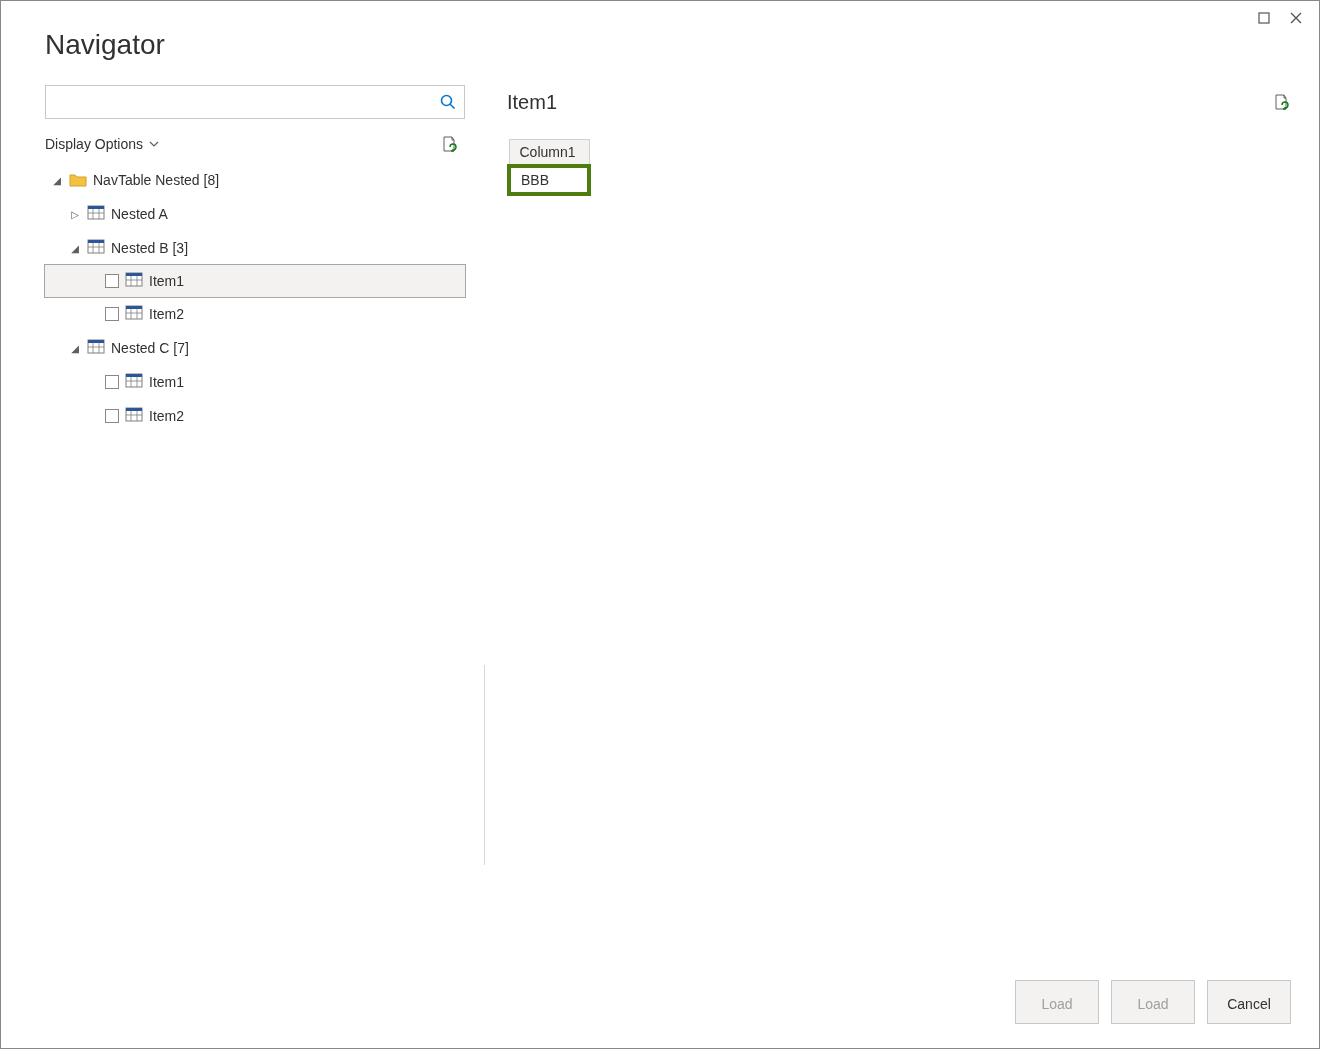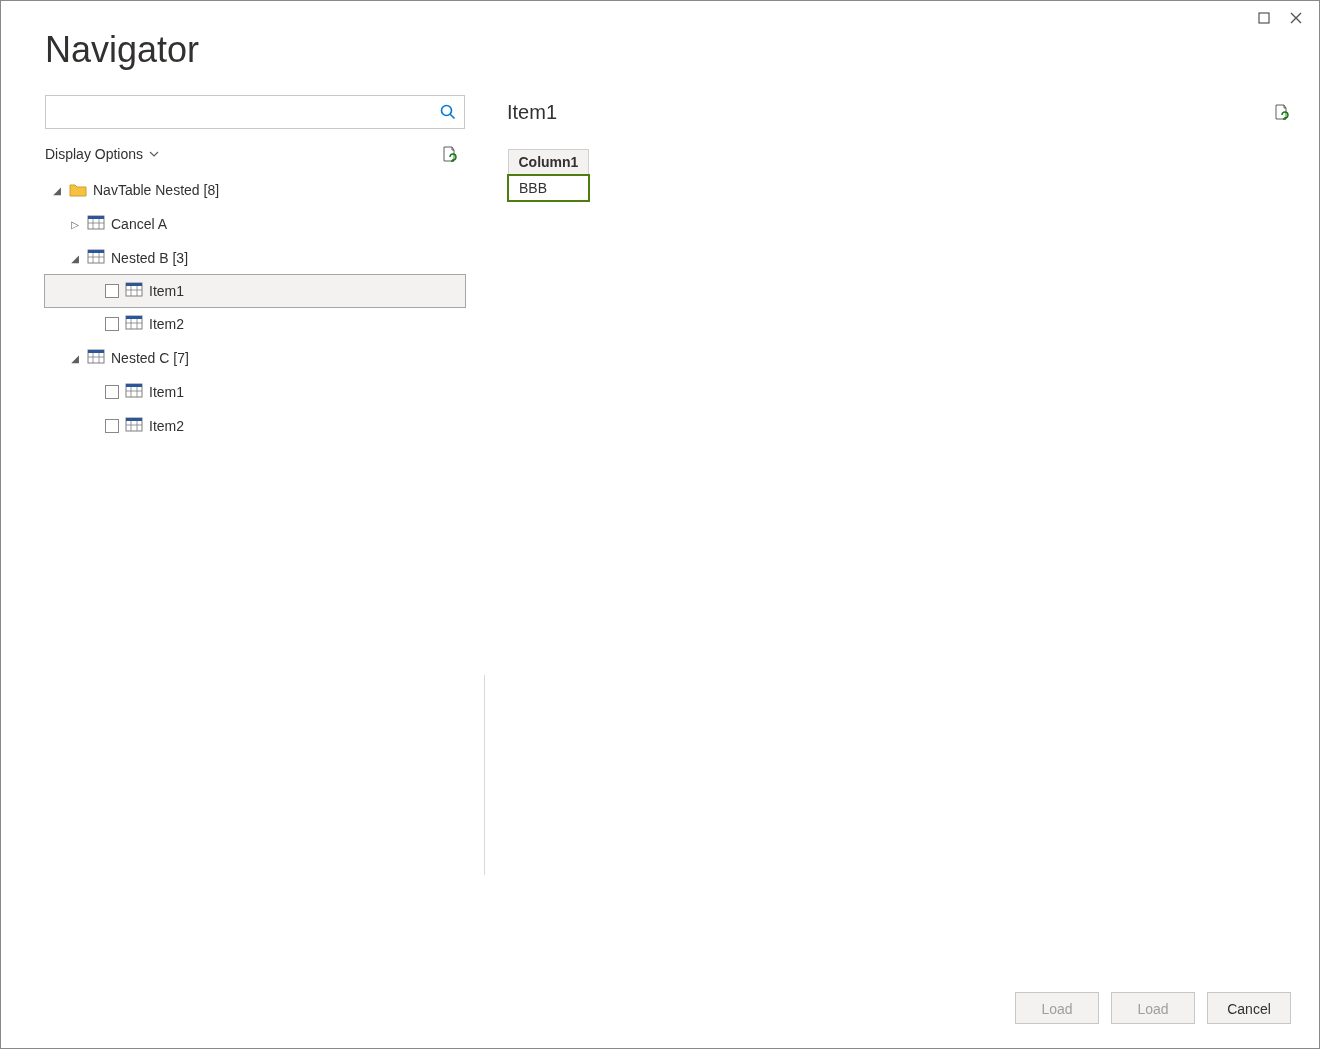--- a/index.html
+++ b/index.html
@@ -21,21 +21,21 @@
     gap: 14px;
     padding: 8px 14px;
   }
   .titlebar .win-btn {
     width: 18px; height: 18px;
     display: flex; align-items: center; justify-content: center;
     cursor: pointer;
     color: #555;
   }
   .dialog-title {
-    font-size: 36px;
+    font-size: 28px;
     font-weight: 300;
     padding: 28px 0 24px 44px;
     color: #323130;
   }
   .content {
     display: flex;
     padding: 0 28px 0 44px;
     height: 780px;
   }
   .left-pane {
@@ -139,40 +139,40 @@
     color: #323130;
   }
   .preview-table {
     border-collapse: collapse;
     font-size: 14px;
   }
   .preview-table th {
     background: #f3f2f1;
     border: 1px solid #d2d0ce;
     text-align: left;
-    font-weight: 700;
+    font-weight: 400;
     padding: 4px 10px;
     min-width: 80px;
   }
   .preview-table td {
-    border: 2px solid #4d7c0f;
+    border: 4px solid #4d7c0f;
     padding: 4px 10px;
   }
 
   .footer {
     position: absolute;
     bottom: 24px;
     right: 28px;
     display: flex;
     gap: 12px;
   }
   .btn {
     min-width: 84px;
-    height: 32px;
-    padding: 8px 16px;
+    height: 44px;
+    padding: 15px 16px;
     border: 1px solid #c8c8c8;
     background: #f3f2f1;
     font-size: 14px;
     cursor: pointer;
     color: #323130;
   }
   .btn.disabled {
     color: #a19f9d;
     cursor: default;
   }
@@ -240,21 +240,21 @@
 
       <div class="tree-row indent-1">
         <span class="caret">▷</span>
         <span>
           <svg class="table-icon" width="18" height="15" viewBox="0 0 18 15">
               <rect x="1" y="1" width="16" height="13" fill="#fff" stroke="#7f7f7f" stroke-width="1"></rect>
               <rect x="1" y="1" width="16" height="3" fill="#2b579a"></rect>
               <path d="M1 8 H17 M6 4 V14 M12 4 V14" stroke="#7f7f7f" stroke-width="0.8"></path>
             </svg>
         </span>
-        <span class="tree-label">Cancel A</span>
+        <span class="tree-label">Nested A</span>
       </div>
 
       <div class="tree-row indent-1">
         <span class="caret">◢</span>
         <span>
           <svg class="table-icon" width="18" height="15" viewBox="0 0 18 15">
               <rect x="1" y="1" width="16" height="13" fill="#fff" stroke="#7f7f7f" stroke-width="1"></rect>
               <rect x="1" y="1" width="16" height="3" fill="#2b579a"></rect>
               <path d="M1 8 H17 M6 4 V14 M12 4 V14" stroke="#7f7f7f" stroke-width="0.8"></path>
             </svg>

